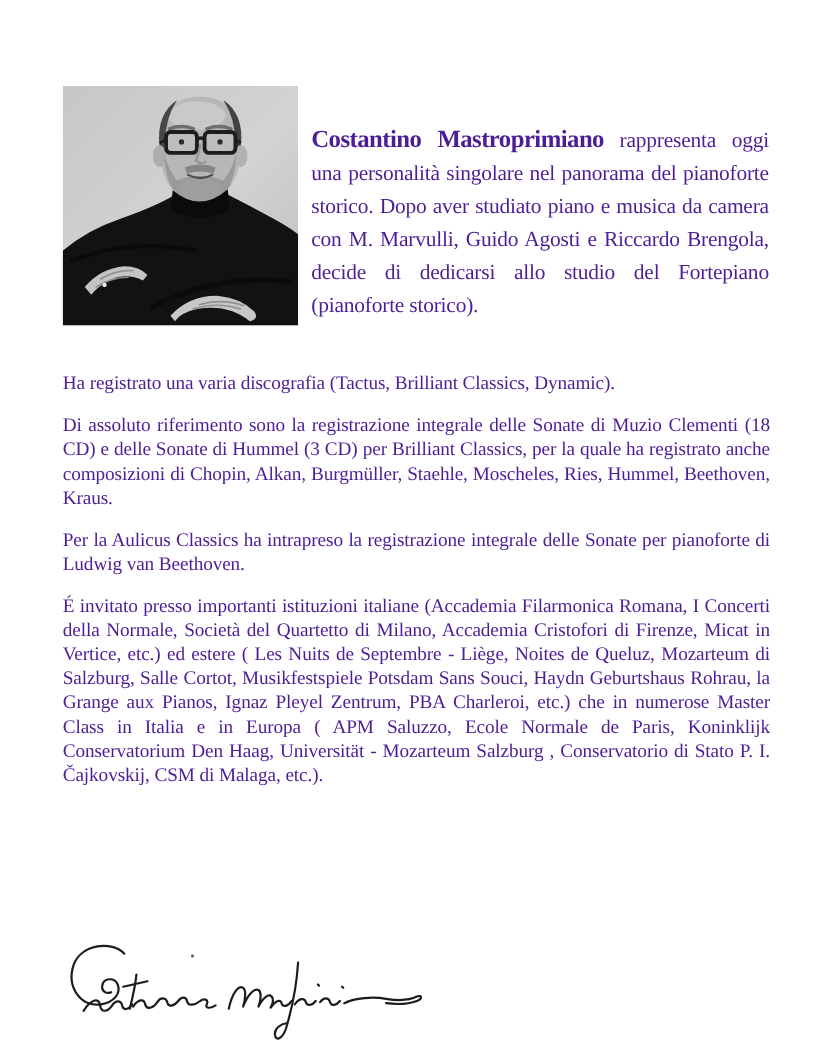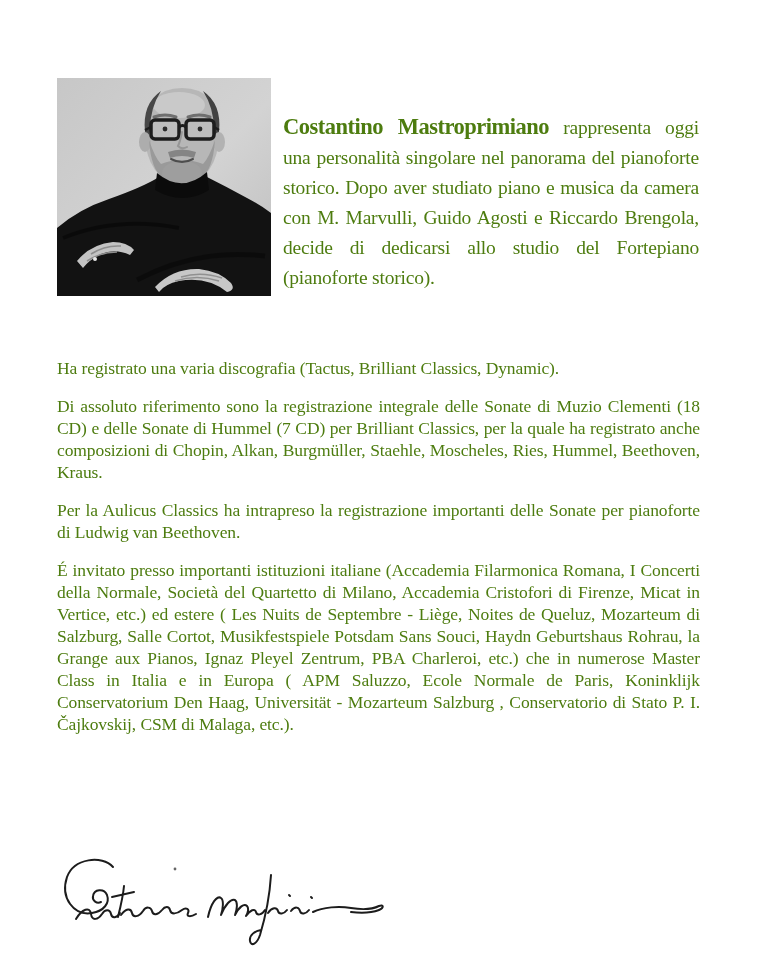--- a/index.html
+++ b/index.html
@@ -1,40 +1,40 @@
 <!DOCTYPE html>
 <html><head>
 <meta charset="utf-8">
 <style>
   html,body{margin:0;padding:0;background:#ffffff;}
   .page{
     position:relative;
     width:759px;height:958px;
     background:#ffffff;
-    color:#4d7c0f;
+    color:#4c1d95;
     font-family:"Liberation Serif", serif;
     overflow:hidden;
   }
   .portrait{
     position:absolute;left:57px;top:78px;width:214px;height:218px;margin:0;
   }
   .portrait svg{display:block;}
   .intro{
     position:absolute;left:283px;top:112px;width:416px;
     text-align:justify;
     font-size:19.5px;line-height:30px;
     letter-spacing:-0.2px;
   }
   .intro-name{
     font-weight:bold;
     font-size:22.5px;
     letter-spacing:-0.5px;
   }
   .bio{
-    position:absolute;left:57px;top:357px;width:643px;
+    position:absolute;left:57px;top:337px;width:643px;
     text-align:justify;
     font-size:17.5px;line-height:22px;
     letter-spacing:-0.1px;
   }
   .bio p{margin:0 0 16px 0;}
   .signature-wrap{
     position:absolute;left:56px;top:853px;width:340px;height:100px;
   }
 </style>
 </head>
@@ -107,22 +107,22 @@
       </g>
     </svg>
   </figure>
 
   <div class="intro">
     <span class="intro-name">Costantino Mastroprimiano</span><span> rappresenta oggi una personalità singolare nel panorama del pianoforte storico. Dopo aver studiato piano e musica da camera con M. Marvulli, Guido Agosti e Riccardo Brengola, decide di dedicarsi allo studio del Fortepiano (pianoforte storico).</span>
   </div>
 
   <main class="bio">
     <p>Ha registrato una varia discografia (Tactus, Brilliant Classics, Dynamic).</p>
-    <p>Di assoluto riferimento sono la registrazione integrale delle Sonate di Muzio Clementi (18 CD) e delle Sonate di Hummel (7 CD) per Brilliant Classics, per la quale ha registrato anche composizioni di Chopin, Alkan, Burgmüller, Staehle, Moscheles, Ries, Hummel, Beethoven, Kraus.</p>
-    <p>Per la Aulicus Classics ha intrapreso la registrazione importanti delle Sonate per pianoforte di Ludwig van Beethoven.</p>
+    <p>Di assoluto riferimento sono la registrazione integrale delle Sonate di Muzio Clementi (18 CD) e delle Sonate di Hummel (3 CD) per Brilliant Classics, per la quale ha registrato anche composizioni di Chopin, Alkan, Burgmüller, Staehle, Moscheles, Ries, Hummel, Beethoven, Kraus.</p>
+    <p>Per la Aulicus Classics ha intrapreso la registrazione integrale delle Sonate per pianoforte di Ludwig van Beethoven.</p>
     <p>É invitato presso importanti istituzioni italiane (Accademia Filarmonica Romana, I Concerti della Normale, Società del Quartetto di Milano, Accademia Cristofori di Firenze, Micat in Vertice, etc.) ed estere ( Les Nuits de Septembre - Liège, Noites de Queluz, Mozarteum di Salzburg, Salle Cortot, Musikfestspiele Potsdam Sans Souci, Haydn Geburtshaus Rohrau, la Grange aux Pianos, Ignaz Pleyel Zentrum, PBA Charleroi, etc.) che in numerose Master Class in Italia e in Europa ( APM Saluzzo, Ecole Normale de Paris, Koninklijk Conservatorium Den Haag, Universität - Mozarteum Salzburg , Conservatorio di Stato P. I. Čajkovskij, CSM di Malaga, etc.).</p>
   </main>
 
   <div class="signature-wrap" title="Costantino Mastroprimiano">
     <svg viewBox="0 0 340 100" width="340" height="100">
       <g fill="none" stroke="#1c1c1c" stroke-width="2" stroke-linecap="round" stroke-linejoin="round">
 
         <path d="M 57,14 C 46,2 18,5 11,24 C 4,45 18,63 36,60 C 48,58 54,50 51,42 C 48,35 38,36 37,43 C 36,48 41,51 45,49"></path>
 
         <path d="M 20,66 C 26,56 34,53 35,61 C 36,68 42,67 46,61 C 49,56 54,56 55,61 C 56,66 61,65 64,60"></path>

